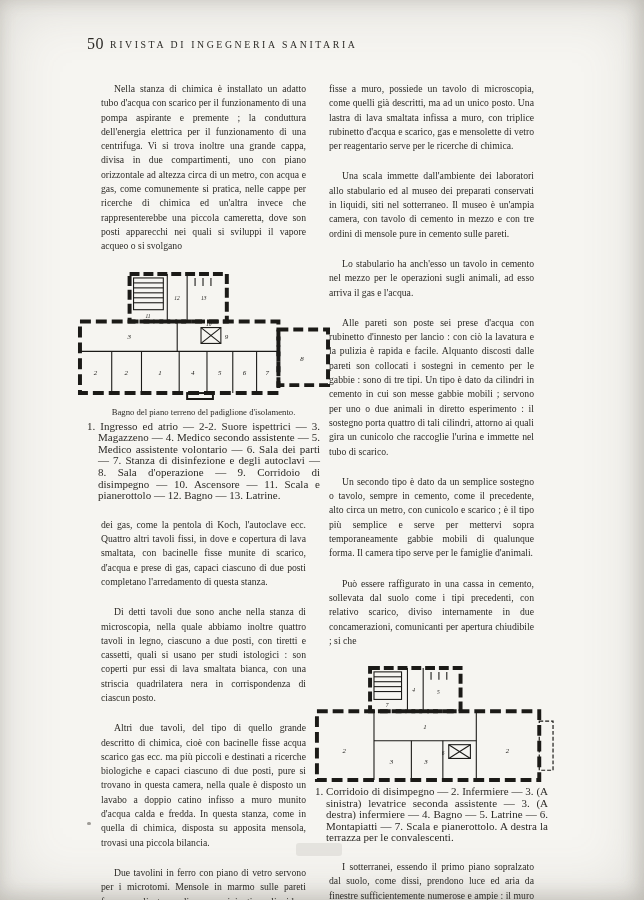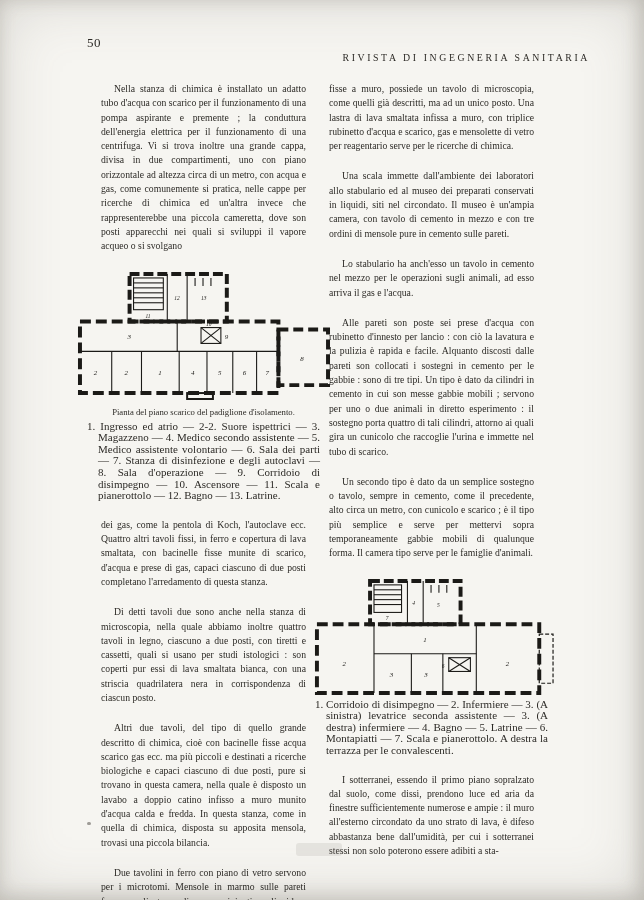--- a/index.html
+++ b/index.html
@@ -9,25 +9,25 @@
     font-family:"Liberation Serif","DejaVu Serif",serif;
   }
   .page {
     position:absolute; inset:0;
     background:#f6f5f1;
     box-shadow: inset 0 0 60px rgba(110,105,95,.22), inset -6px 0 18px rgba(110,105,95,.18), inset 0 -6px 18px rgba(110,105,95,.14);
     overflow:hidden;
   }
   .pagenum {
     position:absolute; left:87px; top:35px;
-    font-size:13px; color:#2c2a26; letter-spacing:.5px;
+    font-size:16px; color:#2c2a26; letter-spacing:.5px;
   }
   .running-title {
-    position:absolute; left:110px; width:480px; top:52px;
-    text-align:right; font-size:9.8px; letter-spacing:2.6px;
+    position:absolute; left:110px; width:480px; top:39px;
+    text-align:left; font-size:9.8px; letter-spacing:2.6px;
     color:#2c2a26; white-space:nowrap;
   }
   .col {
     position:absolute; top:66px; width:237px;
     font-size:9.7px; line-height:14.3px;
     text-align:justify; color:#2c2a26;
     text-justify:inter-word;
   }
   .col-left  { left:85px; }
   .col-right { left:313px; }
@@ -124,36 +124,37 @@
           <text x="191" y="106">7</text>
           <text x="226" y="92">8</text>
         </g>
         <g class="roomnum" font-size="5.5">
           <text x="131" y="56">10</text>
           <text x="70" y="48">11</text>
           <text x="99" y="30">12</text>
           <text x="126" y="30">13</text>
         </g>
       </svg>
-      <div class="fig-caption-title">Pianta del piano scarico del padiglione d'isolamento.</div>
+      <div class="fig-caption-title">Bagno del piano terreno del padiglione d'isolamento.</div>
       <div class="fig-legend">1. Ingresso ed atrio — 2-2. Suore ispettrici — 3. Magazzeno — 4. Medico secondo assistente — 5. Medico assistente volontario — 6. Sala dei parti — 7. Stanza di disinfezione e degli autoclavi — 8. Sala d'operazione — 9. Corridoio di disimpegno — 10. Ascensore — 11. Scala e pianerottolo — 12. Bagno — 13. Latrine.</div>
     </div>
 
-    <p class="cont">dei gas, come la pentola di Koch, l'autoclave ecc. Quattro altri tavoli fissi, in ferro e copertura di lava smaltata, con bacinelle fisse munite di scarico, d'acqua e prese di gas, capaci ciascuno di due posti completano l'arredamento di questa stanza.</p>
+    <p class="cont">dei gas, come la pentola di Koch, l'autoclave ecc. Quattro altri tavoli fissi, in dove e copertura di lava smaltata, con bacinelle fisse munite di scarico, d'acqua e prese di gas, capaci ciascuno di due posti completano l'arredamento di questa stanza.</p>
     <p>Di detti tavoli due sono anche nella stanza di microscopia, nella quale abbiamo inoltre quattro tavoli in legno, ciascuno a due posti, con tiretti e cassetti, quali si usano per studi istologici : son coperti pur essi di lava smaltata bianca, con una striscia quadrilatera nera in corrispondenza di ciascun posto.</p>
     <p>Altri due tavoli, del tipo di quello grande descritto di chimica, cioè con bacinelle fisse acqua scarico gas ecc. ma più piccoli e destinati a ricerche biologiche e capaci ciascuno di due posti, pure si trovano in questa camera, nella quale è disposto un lavabo a doppio catino infisso a muro munito d'acqua calda e fredda. In questa stanza, come in quella di chimica, disposta su apposita mensola, trovasi una piccola bilancia.</p>
     <p>Due tavolini in ferro con piano di vetro servono per i microtomi. Mensole in marmo sulle pareti furono applicate per disporre recipienti con liquido o preparati anatomici per ricerche.</p>
   </div>
 
   <div class="col col-right">
     <p class="cont">fisse a muro, possiede un tavolo di microscopia, come quelli già descritti, ma ad un unico posto. Una lastra di lava smaltata infissa a muro, con triplice rubinetto d'acqua e scarico, gas e mensolette di vetro per reagentario serve per le ricerche di chimica.</p>
-    <p>Una scala immette dall'ambiente dei laboratori allo stabulario ed al museo dei preparati conservati in liquidi, siti nel circondato. Il museo è un'ampia camera, con tavolo di cemento in mezzo e con tre ordini di mensole pure in cemento sulle pareti.</p>
+    <p>Una scala immette dall'ambiente dei laboratori allo stabulario ed al museo dei preparati conservati in liquidi, siti nel sotterraneo. Il museo è un'ampia camera, con tavolo di cemento in mezzo e con tre ordini di mensole pure in cemento sulle pareti.</p>
     <p>Lo stabulario ha anch'esso un tavolo in cemento nel mezzo per le operazioni sugli animali, ad esso arriva il gas e l'acqua.</p>
     <p>Alle pareti son poste sei prese d'acqua con rubinetto d'innesto per lancio : con ciò la lavatura e la pulizia è rapida e facile. Alquanto discosti dalle pareti son collocati i sostegni in cemento per le gabbie : sono di tre tipi. Un tipo è dato da cilindri in cemento in cui son messe gabbie mobili ; servono per uno o due animali in diretto esperimento : il sostegno porta quattro di tali cilindri, attorno ai quali gira un cunicolo che raccoglie l'urina e immette nel tubo di scarico.</p>
     <p>Un secondo tipo è dato da un semplice sostegno o tavolo, sempre in cemento, come il precedente, alto circa un metro, con cunicolo e scarico ; è il tipo più semplice e serve per mettervi sopra temporaneamente gabbie mobili di qualunque forma. Il camera tipo serve per le famiglie d'animali.</p>
+    <p>Può essere raffigurato in una cassa in cemento, sollevata dal suolo come i tipi precedenti, con relativo scarico, diviso internamente in due concamerazioni, comunicanti per apertura chiudibile ; si che</p>
 
     <div class="figure">
       <svg viewBox="0 0 246 124" width="242" height="122">
         <g stroke="#1b1a17" fill="none">
           <rect x="58" y="4" width="92" height="44" stroke-width="4" stroke-dasharray="10 4"></rect>
           <rect x="4" y="48" width="226" height="70" stroke-width="4" stroke-dasharray="11 5"></rect>
           <rect x="230" y="58" width="14" height="50" stroke-width="1.2" stroke-dasharray="4 2"></rect>
           <g stroke-width="1.1">
             <line x1="62" y1="48" x2="62" y2="118"></line>
             <line x1="166" y1="48" x2="166" y2="118"></line>

